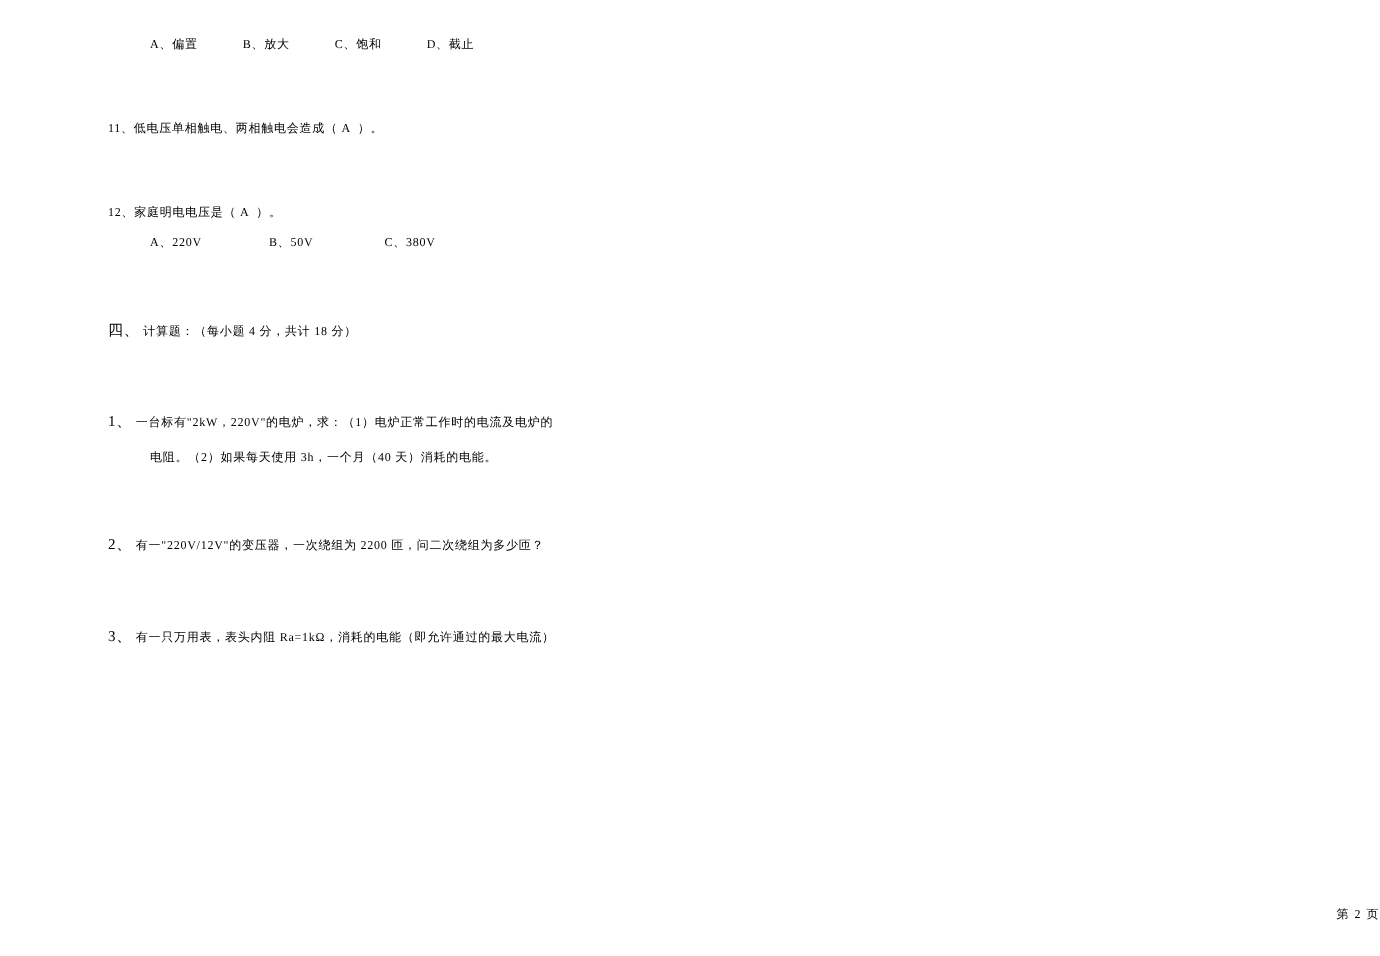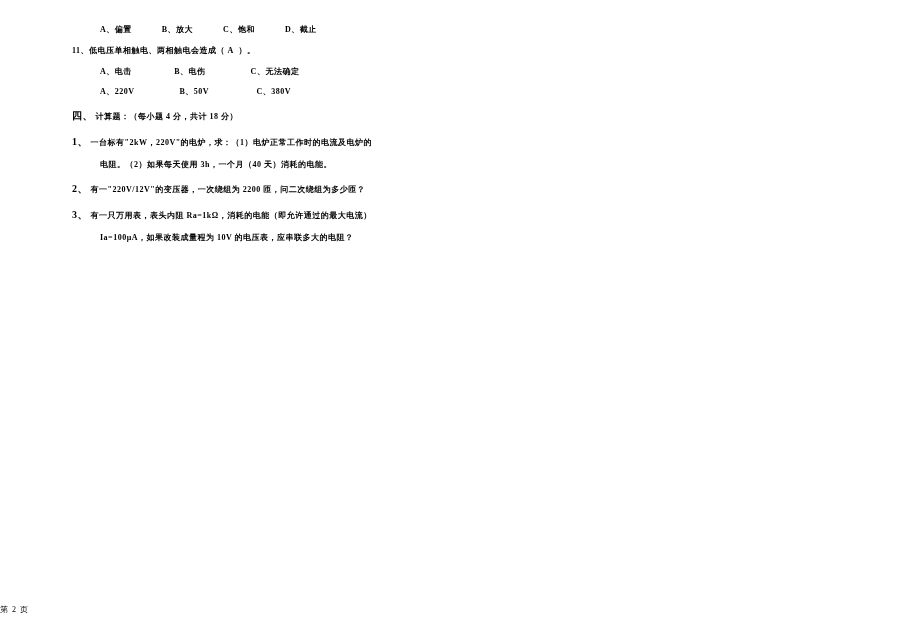--- a/index.html
+++ b/index.html
@@ -13,59 +13,58 @@
       background: #ffffff;
       font-family: "SimSun", "宋体", serif;
       font-size: 8px;
       color: #000;
       position: relative;
       padding-top: 20px;
       padding-left: 72px;
     }
     .content {
       line-height: 2.6;
-      font-weight: bold;
     }
     .line {
       white-space: pre;
       letter-spacing: 0.5px;
     }
     .line.options {
       padding-left: 28px;
     }
     .line.question {
       padding-left: 0px;
+      margin-top: 35px;
     }
     .section-label {
       font-size: 10px;
       display: inline;
     }
     .item-num {
       font-size: 10px;
       display: inline;
     }
     .footer {
       position: absolute;
       bottom: 22px;
       left: 0;
       width: 100%;
-      text-align: left;
+      text-align: right;
       font-size: 8px;
       letter-spacing: 1px;
     }
   </style>
 </head>
 <body>
 
 <div class="content">
   <div class="line options">A、偏置            B、放大            C、饱和            D、截止</div>
   <div class="line question">11、低电压单相触电、两相触电会造成（ A  ）。</div>
-  <div class="line options">A、电击                 B、电伤                  C、无法确定</div>
+  <div class="line question">12、家庭明电电压是（ A  ）。</div>
   <div class="line options">A、220V                  B、50V                   C、380V</div>
   <div class="line question"><span class="section-label">四、</span><span> 计算题：（每小题 4 分，共计 18 分）</span></div>
   <div class="line question"><span class="item-num">1、</span><span> 一台标有"2kW，220V"的电炉，求：（1）电炉正常工作时的电流及电炉的</span></div>
   <div class="line options">电阻。（2）如果每天使用 3h，一个月（40 天）消耗的电能。</div>
   <div class="line question"><span class="item-num">2、</span><span> 有一"220V/12V"的变压器，一次绕组为 2200 匝，问二次绕组为多少匝？</span></div>
   <div class="line question"><span class="item-num">3、</span><span> 有一只万用表，表头内阻 Ra=1kΩ，消耗的电能（即允许通过的最大电流）</span></div>
-  <div class="line options">Ia=100μA，如果改装成量程为 10V 的电压表，应串联多大的电阻？</div>
 </div>
 
 <div class="footer">第  2  页</div>
 
 </body></html>

